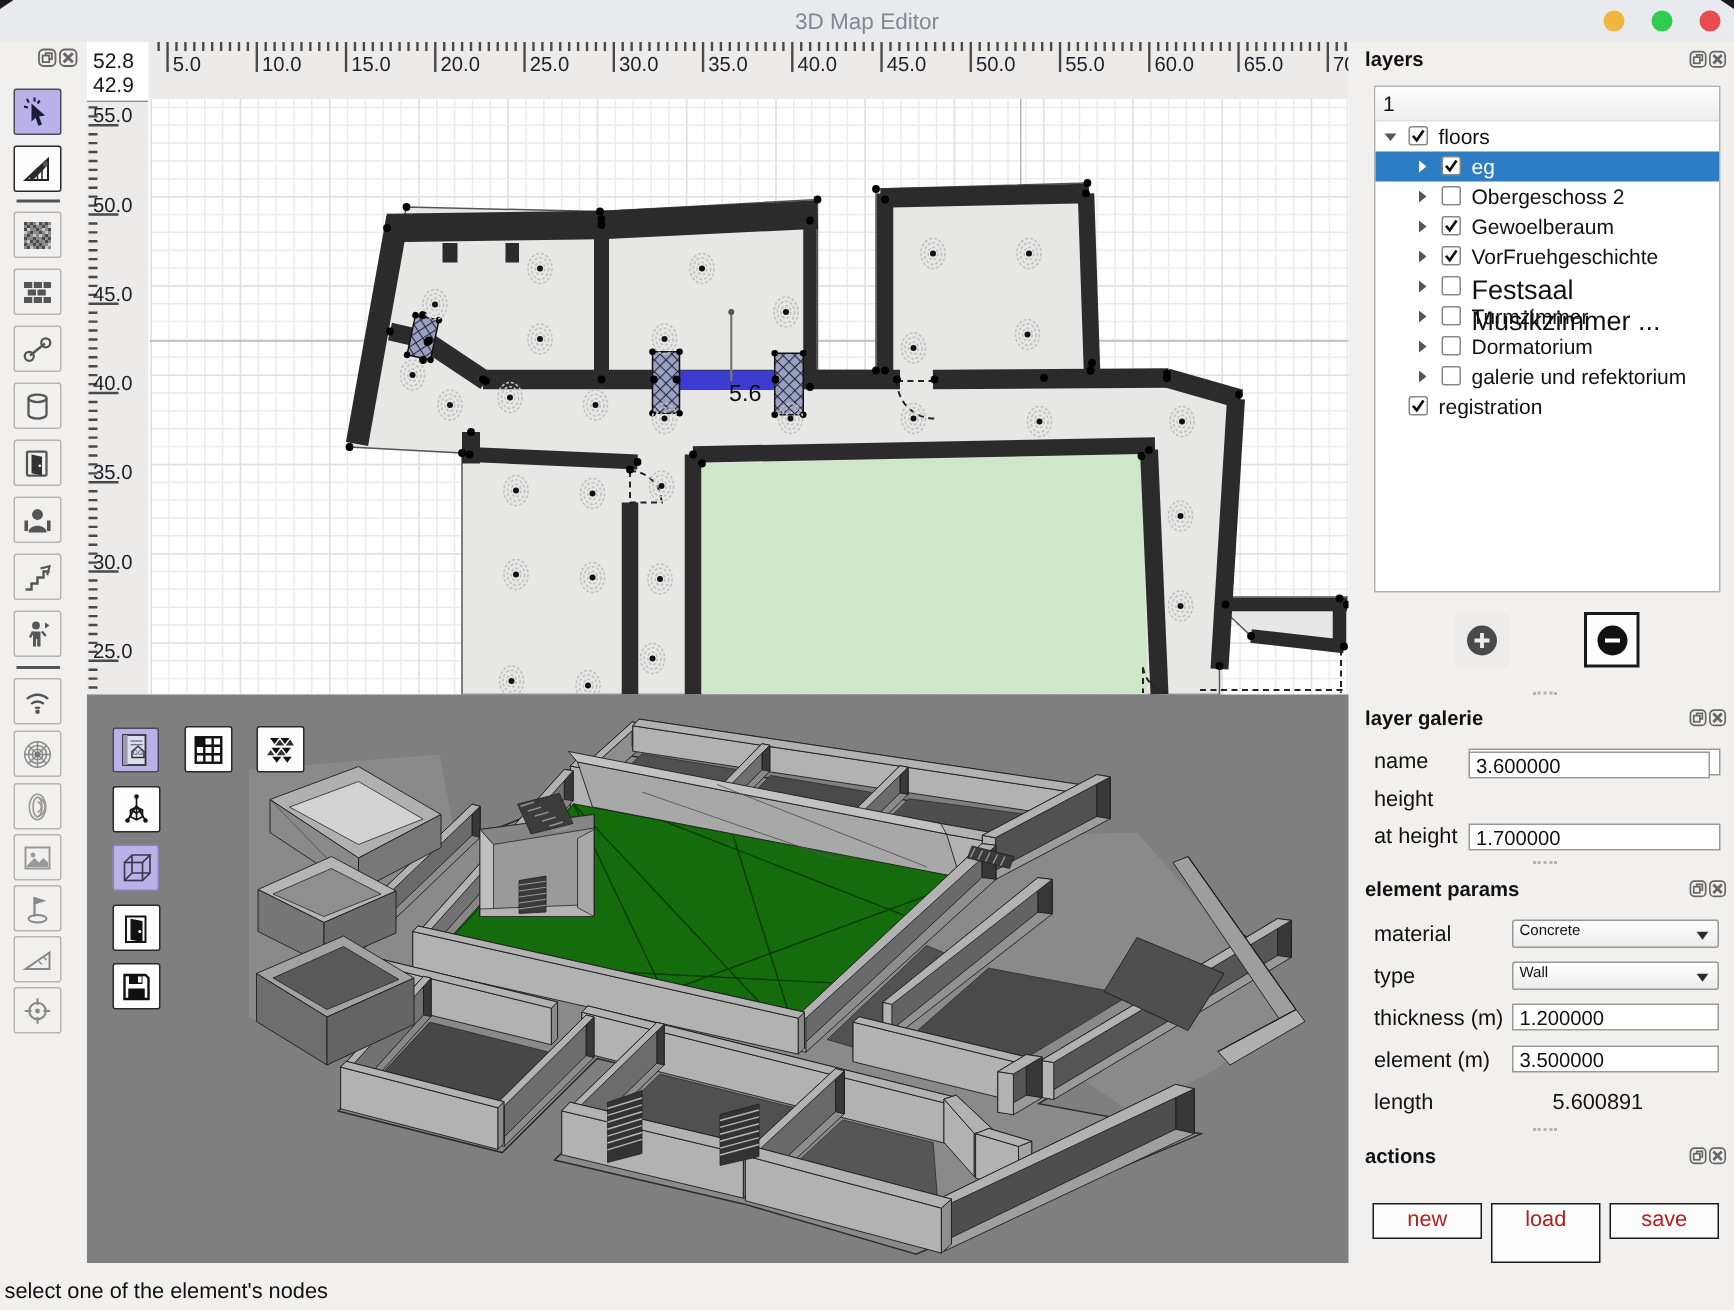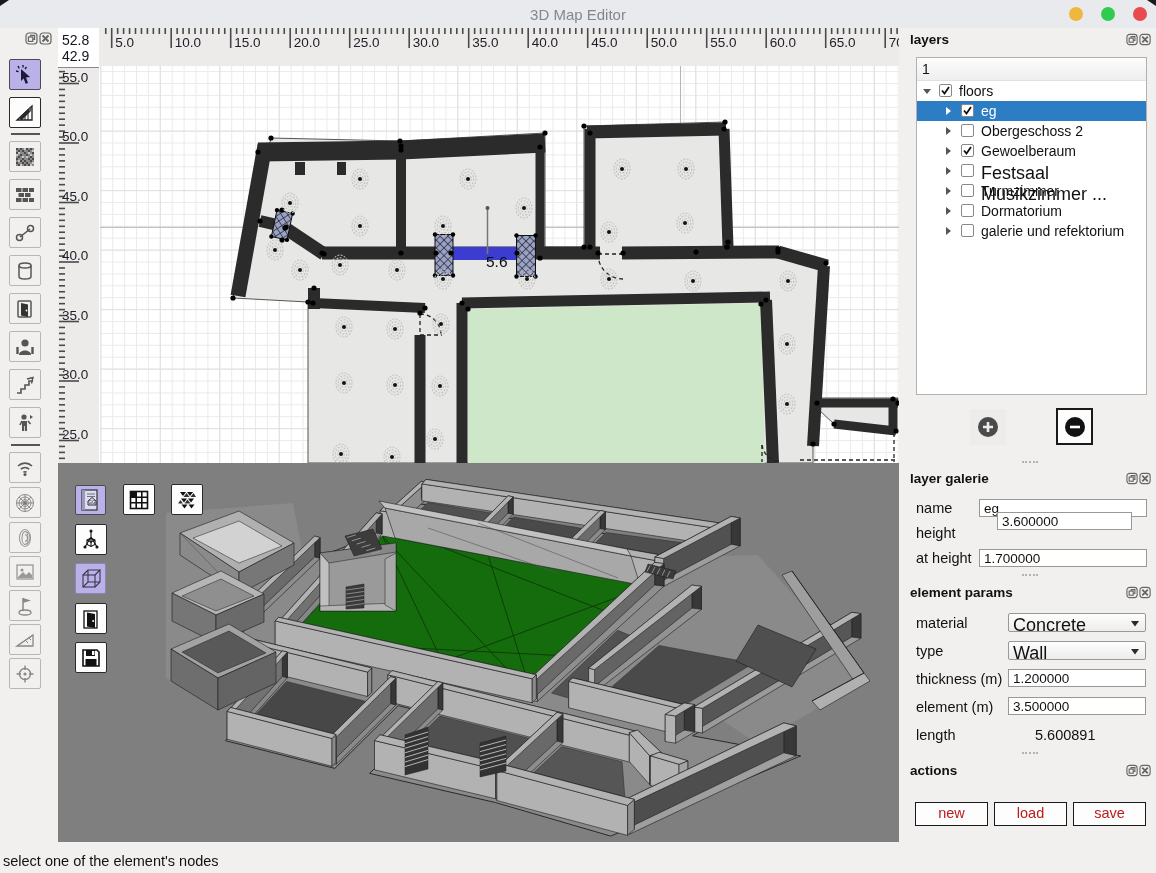--- a/index.html
+++ b/index.html
@@ -13,21 +13,21 @@
 #statustext { left:3px; top:853px; font-size:14.5px; color:#111; }
 
 .tb { width:32px; height:31px; left:9px; background:#f1f0ee; border:1px solid #b8b6b4; border-radius:2px; display:flex; align-items:center; justify-content:center; }
 .tb.sel { background:#b9b1e8; border:1px solid #4b4b56; }
 .tb.frame { background:#fdfdfd; border:1.5px solid #2a2a2a; }
 .sep { left:11px; width:29px; height:0; border-top:2px solid #555; }
 
 .docktitle { font-size:13.5px; font-weight:bold; color:#111; }
 input.field { position:absolute; border:1px solid #9a9892; background:#fff; font-family:"Liberation Sans", sans-serif; font-size:13.5px; padding:0 4px; color:#111; }
 .lbl { font-size:14.5px; color:#111; }
-.combo { position:absolute; border:1px solid #9a9892; border-radius:2px; background:linear-gradient(#fefefe,#ececec); font-size:18px; color:#111; padding:1px 4px; }
+.combo { position:absolute; border:1px solid #9a9892; border-radius:2px; background:linear-gradient(#fefefe,#ececec); font-size:10px; color:#111; padding:1px 4px; }
 .btn { position:absolute; background:#fdfdfd; border:1.5px solid #1a1a1a; font-size:14.5px; color:#b91c1c; text-align:center; }
 </style>
 </head>
 <body>
 
 <div id="titlebar" class="abs"></div>
 <div id="titletext" class="abs">3D Map Editor</div>
 <div class="abs tl" style="left:1069px; background:#f0b73e;"></div>
 <div class="abs tl" style="left:1101px; background:#30cc50;"></div>
 <div class="abs tl" style="left:1133px; background:#e84a50;"></div>
@@ -1225,20 +1225,31 @@
         <svg style="position:absolute;left:28px;top:6px" width="8" height="9">
           <path d="M1,0 L6,4 L1,8 Z" fill="#555"></path>
         </svg>
         <span style="position:absolute;left:44px;top:3px;width:13px;height:13px;background:#fff;border:1px solid #888;border-radius:2px;">
           <svg width="11" height="11" style="position:absolute;left:0px;top:0px">
             <path d="M2,5.5 L4.5,8.5 L9,2" stroke="#111" stroke-width="1.8" fill="none"></path>
           </svg>
         </span>
         <span style="position:absolute;left:64px;top:2px;">Gewoelberaum</span>
       </div>
+      <div style="height: 20px; position: relative; font-size: 14px; color: rgb(17, 17, 17);">
+        <svg style="position:absolute;left:28px;top:6px" width="8" height="9">
+          <path d="M1,0 L6,4 L1,8 Z" fill="#555"></path>
+        </svg>
+        <span style="position:absolute;left:44px;top:3px;width:13px;height:13px;background:#fff;border:1px solid #888;border-radius:2px;">
+          <svg width="11" height="11" style="position:absolute;left:0px;top:0px">
+            <path d="M2,5.5 L4.5,8.5 L9,2" stroke="#111" stroke-width="1.8" fill="none"></path>
+          </svg>
+        </span>
+        <span style="position:absolute;left:64px;top:2px;">VorFruehgeschichte</span>
+      </div>
       <div style="height: 20px; position: relative; font-size: 18px; color: rgb(17, 17, 17);">
         <svg style="position:absolute;left:28px;top:6px" width="8" height="9">
           <path d="M1,0 L6,4 L1,8 Z" fill="#555"></path>
         </svg>
         <span style="position:absolute;left:44px;top:3px;width:13px;height:13px;background:#fff;border:1px solid #888;border-radius:2px;"></span>
         <span style="position:absolute;left:64px;top:2px;">Festsaal Musikzimmer ...</span>
       </div>
       <div style="height: 20px; position: relative; font-size: 14px; color: rgb(17, 17, 17); padding-left: 40px;">
         <svg style="position:absolute;left:28px;top:6px" width="8" height="9">
           <path d="M1,0 L6,4 L1,8 Z" fill="#555"></path>
@@ -1253,20 +1264,28 @@
         <span style="position:absolute;left:44px;top:3px;width:13px;height:13px;background:#fff;border:1px solid #888;border-radius:2px;"></span>
         <span style="position:absolute;left:64px;top:2px;">Dormatorium</span>
       </div>
       <div style="height: 20px; position: relative; font-size: 14px; color: rgb(17, 17, 17);">
         <svg style="position:absolute;left:28px;top:6px" width="8" height="9">
           <path d="M1,0 L6,4 L1,8 Z" fill="#555"></path>
         </svg>
         <span style="position:absolute;left:44px;top:3px;width:13px;height:13px;background:#fff;border:1px solid #888;border-radius:2px;"></span>
         <span style="position:absolute;left:64px;top:2px;">galerie und refektorium</span>
       </div>
+      <div style="height: 20px; position: relative; font-size: 14px; color: rgb(17, 17, 17);">
+        <span style="position:absolute;left:22px;top:3px;width:13px;height:13px;background:#fff;border:1px solid #888;border-radius:2px;">
+          <svg width="11" height="11" style="position:absolute;left:0px;top:0px">
+            <path d="M2,5.5 L4.5,8.5 L9,2" stroke="#111" stroke-width="1.8" fill="none"></path>
+          </svg>
+        </span>
+        <span style="position:absolute;left:42px;top:2px;">registration</span>
+      </div>
     </div>
 </div>
 
 <div class="abs" style="left:970px;top:409px;width:36px;height:36px;background:#edecea;display:flex;align-items:center;justify-content:center;">
  <svg width="24" height="24" viewBox="0 0 24 24">
       <circle cx="12" cy="12" r="10" fill="#4a4a4a"></circle>
       <path d="M7,12 L17,12 M12,7 L12,17" stroke="#edecea" stroke-width="2.6"></path>
     </svg>
 </div>
 <div class="abs" style="left:1056px;top:408px;width:37px;height:37px;background:#fdfdfd;border:2px solid #1a1a1a;display:flex;align-items:center;justify-content:center;">
@@ -1283,21 +1302,21 @@
       <rect x="1" y="1" width="11" height="11" rx="3"></rect>
       <rect x="3.4" y="5" width="4.4" height="4.4"></rect>
       <path d="M5.5,5 L5.5,3.4 L9.6,3.4 L9.6,7.4 L8,7.4"></path>
       <rect x="15" y="1" width="11" height="11" rx="3"></rect>
       <path d="M17.5,3.5 L23.5,9.5 M23.5,3.5 L17.5,9.5" stroke-width="2"></path>
     </g>
   </svg>
 <div class="abs lbl" style="left:916px;top:500px;">name</div>
 <input class="field" style="left: 979px; top: 499px; width: 168px; height: 18px;" value="eg">
 <div class="abs lbl" style="left:916px;top:525px;">height</div>
-<input class="field" style="left: 979px; top: 512px; width: 135px; height: 18px; margin-left: 18px;" value="3.600000">
+<input class="field" style="left: 979px; top: 501px; width: 161px; height: 18px;" value="3.600000">
 <div class="abs lbl" style="left:916px;top:550px;">at height</div>
 <input class="field" style="left: 979px; top: 549px; width: 168px; height: 18px;" value="1.700000">
 
 <div class="abs" style="left:1022px;top:574px;width:16px;height:4px;border-top:2px dotted #b5b3b0;"></div>
 <div class="abs docktitle" style="left:910px;top:585px;">element params</div>
 <svg class="abs" style="left:1126px;top:586px" width="26" height="13" viewBox="0 0 28 13">
     <g stroke="#666" fill="none" stroke-width="1.2">
       <rect x="1" y="1" width="11" height="11" rx="3"></rect>
       <rect x="3.4" y="5" width="4.4" height="4.4"></rect>
       <path d="M5.5,5 L5.5,3.4 L9.6,3.4 L9.6,7.4 L8,7.4"></path>
@@ -1325,14 +1344,14 @@
 <svg class="abs" style="left:1126px;top:764px" width="26" height="13" viewBox="0 0 28 13">
     <g stroke="#666" fill="none" stroke-width="1.2">
       <rect x="1" y="1" width="11" height="11" rx="3"></rect>
       <rect x="3.4" y="5" width="4.4" height="4.4"></rect>
       <path d="M5.5,5 L5.5,3.4 L9.6,3.4 L9.6,7.4 L8,7.4"></path>
       <rect x="15" y="1" width="11" height="11" rx="3"></rect>
       <path d="M17.5,3.5 L23.5,9.5 M23.5,3.5 L17.5,9.5" stroke-width="2"></path>
     </g>
   </svg>
 <div class="btn" style="left:915px;top:802px;width:73px;height:24px;padding-top:2px;">new</div>
-<div class="btn" style="left:994px;top:802px;width:73px;height:24px;padding-top:2px;">load</div>
+<div class="btn" style="left:994px;top:802px;width:73px;height:40px;padding-top:2px;">load</div>
 <div class="btn" style="left:1073px;top:802px;width:73px;height:24px;padding-top:2px;">save</div>
 
 </body></html>

